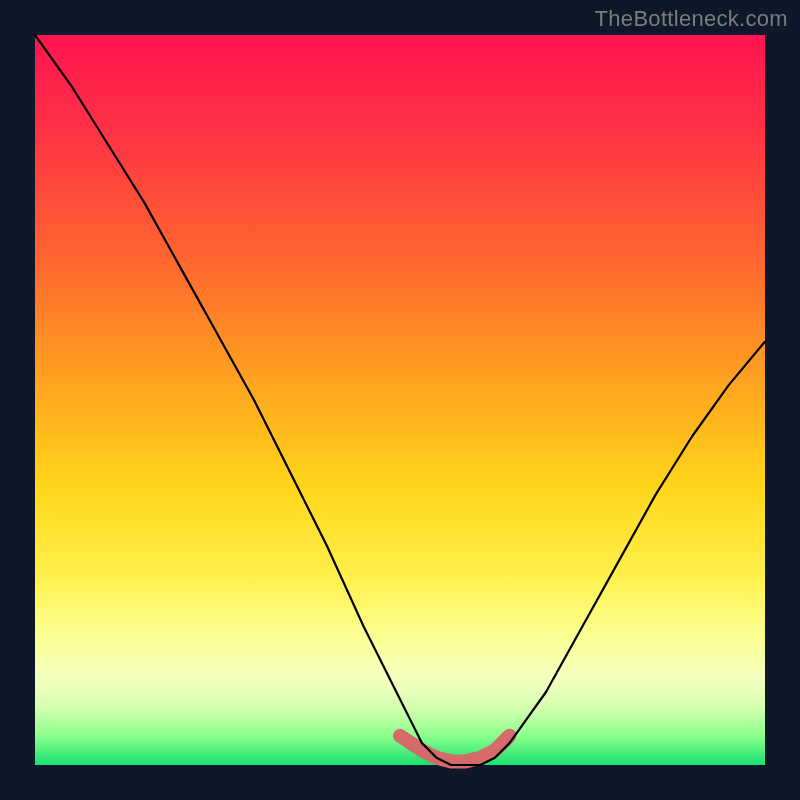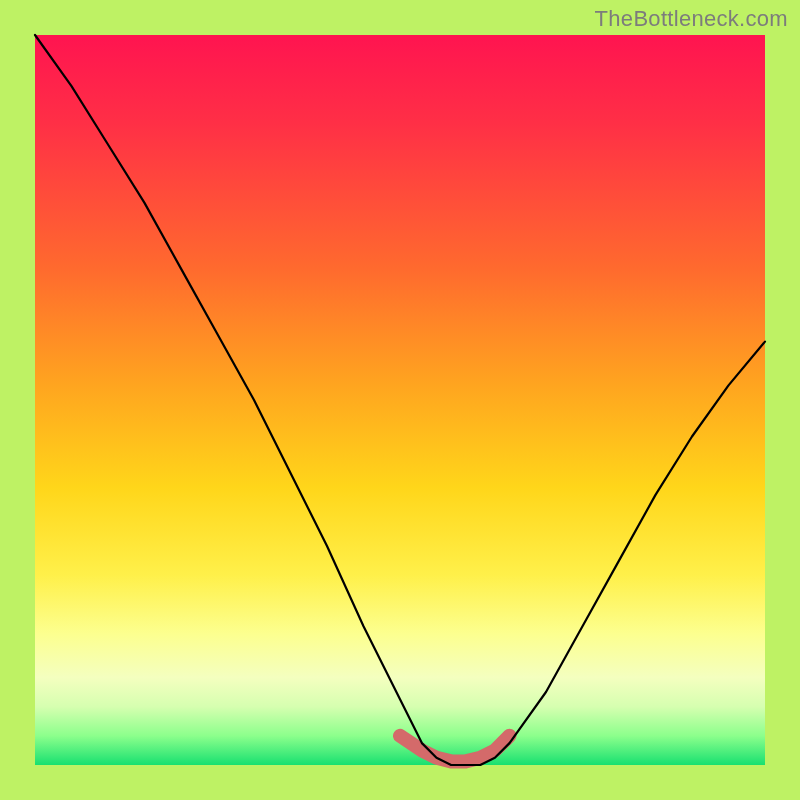--- a/index.html
+++ b/index.html
@@ -10,21 +10,21 @@
     background: #000;
     overflow: hidden;
     font-family: Arial, Helvetica, sans-serif;
   }
   .frame {
     position: absolute;
     left: 0;
     top: 0;
     width: 800px;
     height: 800px;
-    background: #bef264;
+    background: #0f172a;
   }
   .plot {
     position: absolute;
     left: 35px;
     top: 35px;
     width: 730px;
     height: 730px;
     
     background: linear-gradient(
       to bottom,

